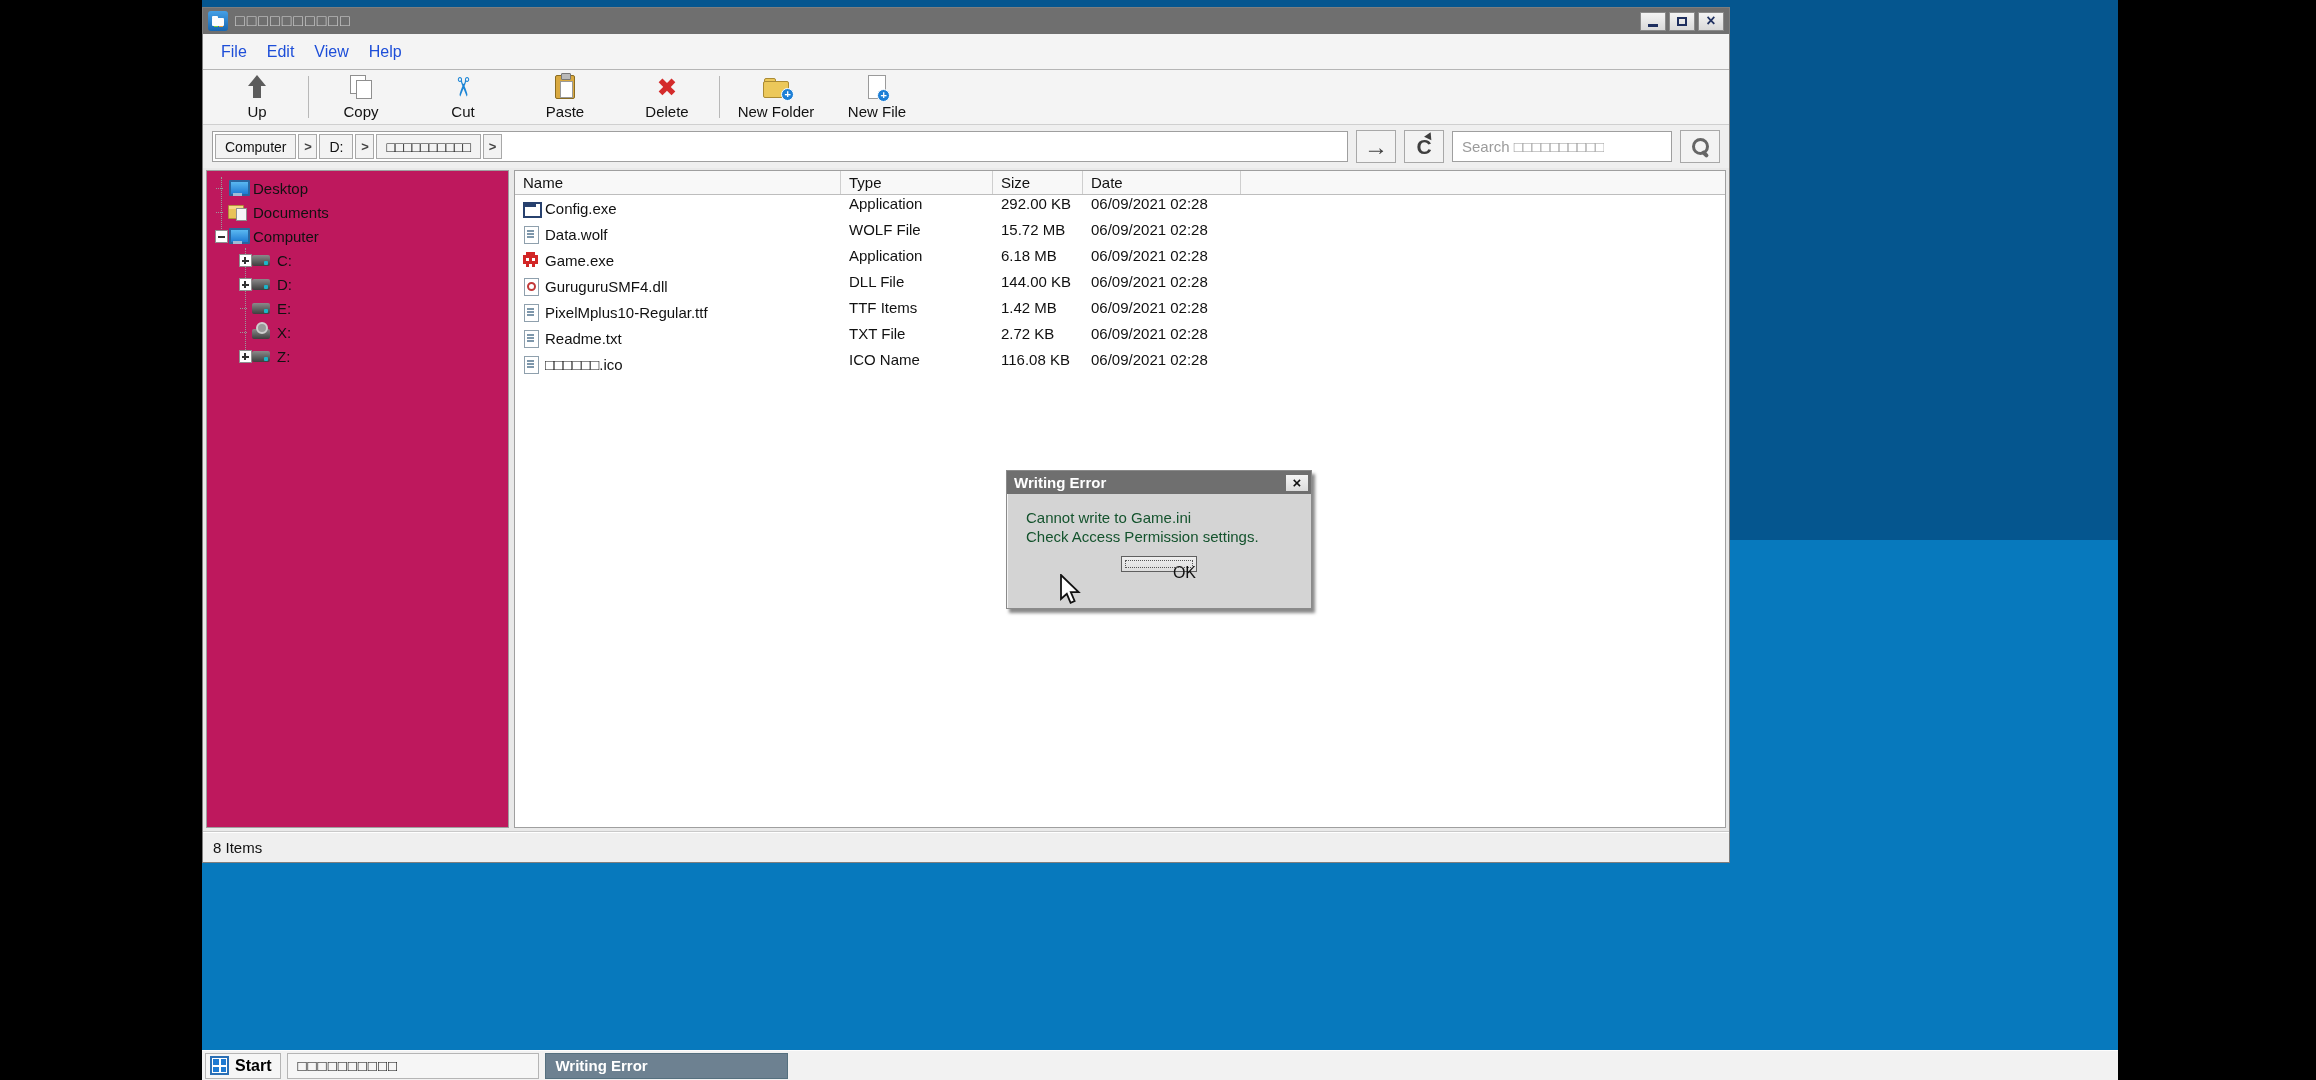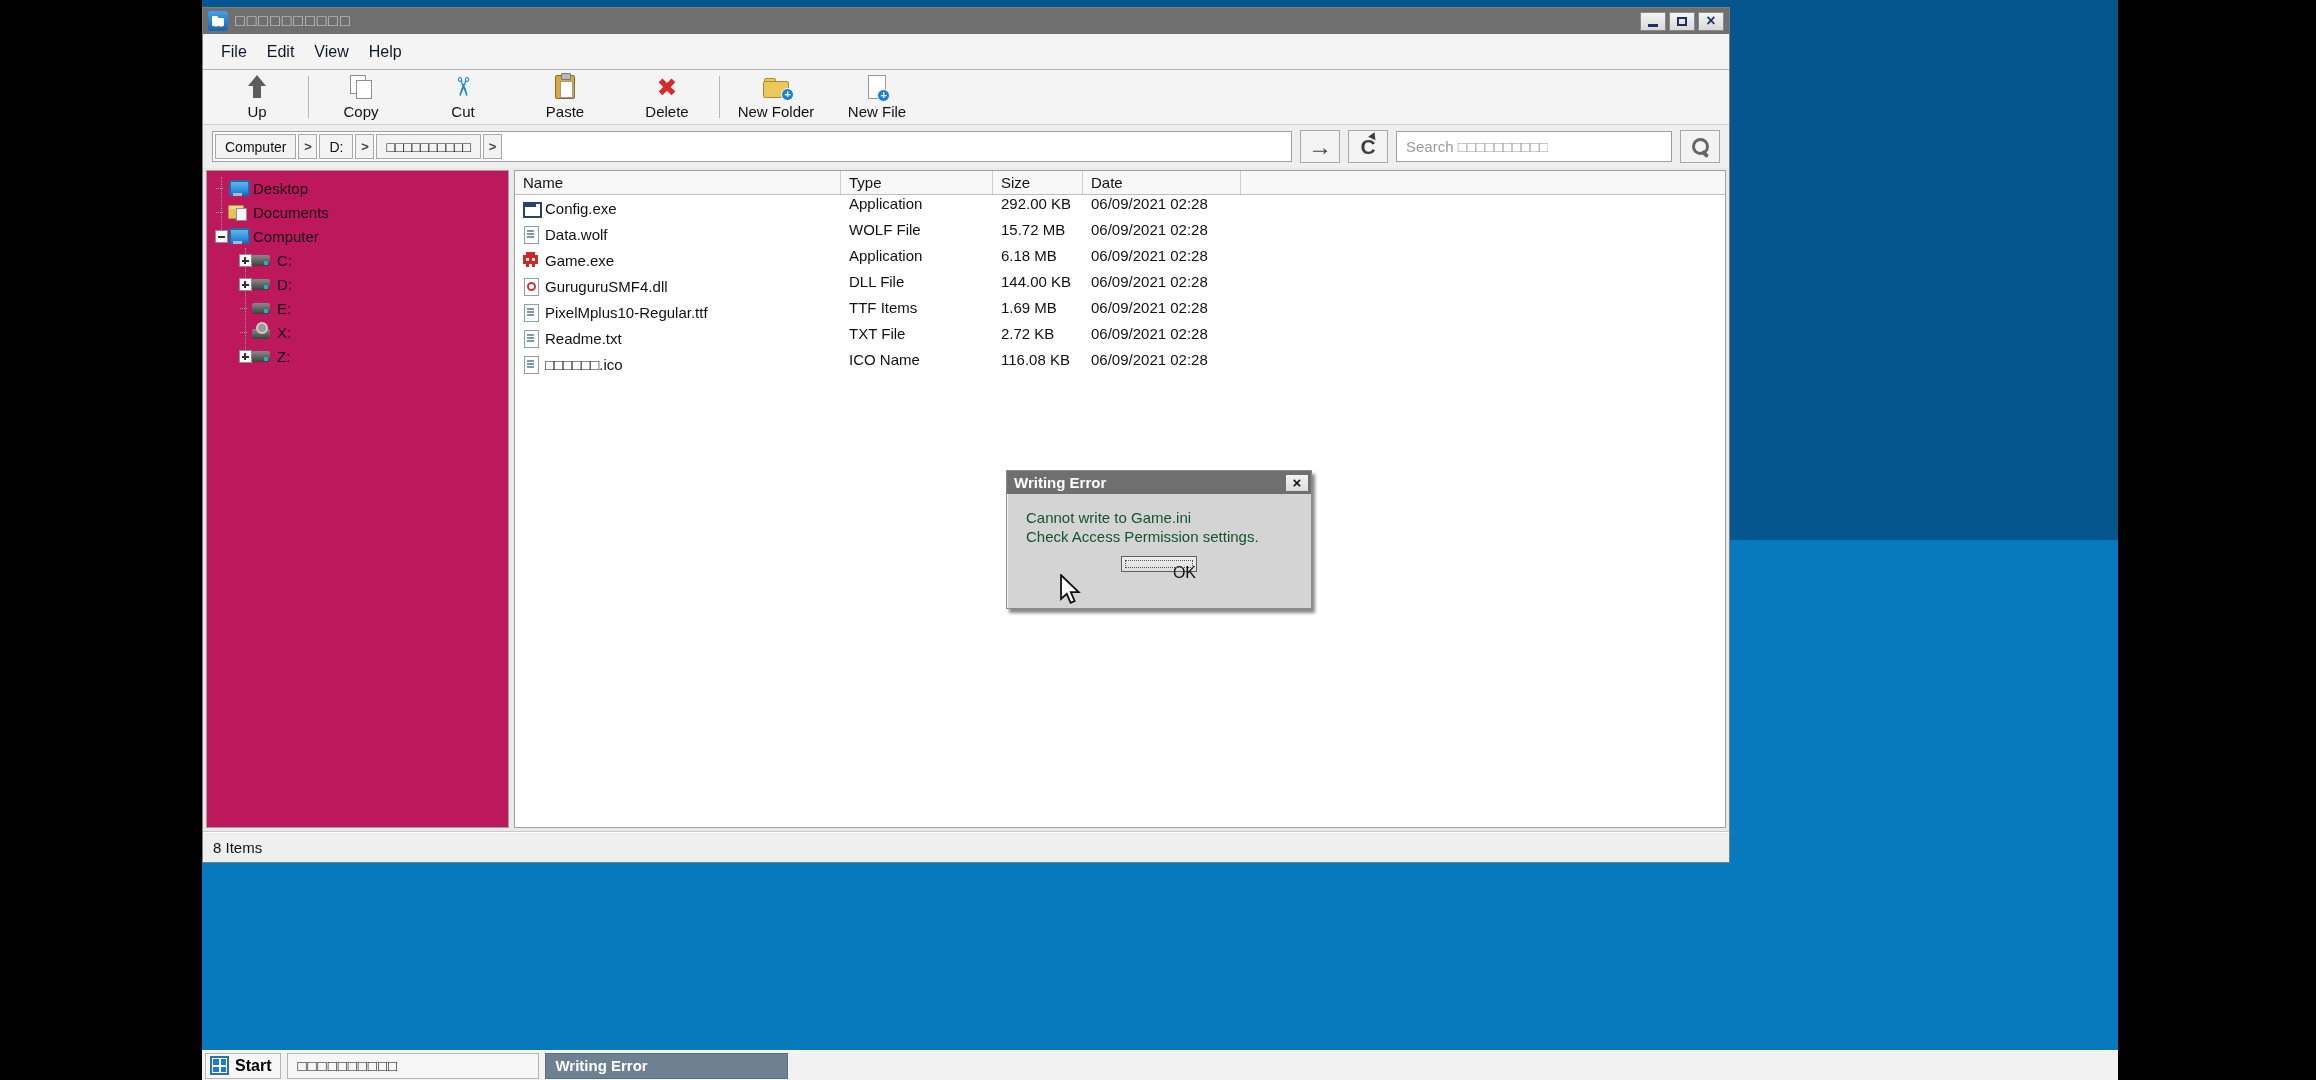--- a/index.html
+++ b/index.html
@@ -20,21 +20,21 @@
   .app-icon::after  { content:''; position:absolute; left:4px; top:5px; width:6px; height:3px; background:#fdfdfd; border-radius:1px;
                       box-shadow:1px 9px 0 -1px #7ad03a, 6px 9px 0 -1px #e9a13b; }
   .title-text { color:#d3d3d3; font-size:16px; margin-left:7px; letter-spacing:2px; }
   .winbtns { margin-left:auto; display:flex; gap:3px; }
   .winbtn { width:26px; height:19px; background:linear-gradient(#f4f4f4,#d9d9d9); border:1px solid #8a8a8a;
             display:flex; align-items:center; justify-content:center; color:#1e2f5f; font-weight:bold; font-size:16px; line-height:1; }
   .g-min { width:10px; height:3px; background:#1e2f5f; margin-top:9px; }
   .g-max { width:10px; height:9px; border:2px solid #1e2f5f; }
 
   .menubar { height:36px; background:#f4f4f4; border-bottom:1px solid #b5b5b5; display:flex; align-items:center; padding-left:8px; flex:none; }
-  .menu-item { font-size:16px; color:#0f172a; padding:3px 10px; }
+  .menu-item { font-size:16px; color:#1d4ed8; padding:3px 10px; }
 
   .toolbar { height:55px; background:#f4f4f4; border-bottom:1px solid #cfcfcf; display:flex; align-items:stretch; padding-left:4px; flex:none; }
   .tool-btn { display:flex; flex-direction:column; align-items:center; justify-content:center; gap:3px; font-size:15px; color:#111; }
   .tb-up{width:100px} .tb-std{width:102px} .tb-nf{width:110px} .tb-nfile{width:92px}
   .tool-sep { width:1px; background:#b8b8b8; margin:6px 1px; }
   .tb-icon { height:25px; display:flex; align-items:center; justify-content:center; position:relative; }
 
   .i-up { position:relative; width:22px; height:24px; }
   .i-up::before { content:''; position:absolute; left:2px; top:0; border-left:9px solid transparent; border-right:9px solid transparent; border-bottom:11px solid #5c5c5c; }
   .i-up::after  { content:''; position:absolute; left:7px; top:10px; width:8px; height:13px; background:#5c5c5c; }
@@ -54,21 +54,21 @@
   .plus-badge::before { content:'+'; display:block; color:#fff; font-size:11px; font-weight:bold; line-height:11px; text-align:center; }
 
   .addressbar { height:43px; background:#efefef; display:flex; align-items:center; padding:0 9px; gap:8px; flex:none; }
   .path-field { flex:1; height:31px; background:#fff; border:1px solid #9f9f9f; display:flex; align-items:center; padding:2px; gap:2px; }
   .crumb { height:25px; border:1px solid #a8a8a8; background:#f3f3f3; padding:0 9px; font-size:14px; color:#111; display:flex; align-items:center; }
   .crumb-chev { height:25px; width:19px; border:1px solid #a8a8a8; background:#f3f3f3; font-size:13px; font-weight:bold; color:#444; display:flex; align-items:center; justify-content:center; }
   .addr-btn { width:40px; height:33px; border:1px solid #a8a8a8; background:#f3f3f3; display:flex; align-items:center; justify-content:center; }
   .i-go { font-size:24px; font-weight:bold; color:#3f3f3f; line-height:1; }
   .i-refresh { position:relative; font-size:21px; font-weight:bold; color:#3f3f3f; line-height:1; }
   .i-refresh::after { content:''; position:absolute; right:-4px; top:-1px; border:4px solid transparent; border-left:7px solid #3f3f3f; transform:rotate(55deg); }
-  .search-field { width:276px; height:31px; background:#fff; border:1px solid #9f9f9f; display:flex; align-items:center; padding:0 9px; }
+  .search-field { width:220px; height:31px; background:#fff; border:1px solid #9f9f9f; display:flex; align-items:center; padding:0 9px; }
   .search-ph { color:#9b9b9b; font-size:15px; white-space:nowrap; overflow:hidden; }
   .i-mag { position:relative; width:20px; height:20px; }
   .i-mag::before { content:''; position:absolute; left:2px; top:1px; width:11px; height:11px; border:3px solid #666; border-radius:50%; }
   .i-mag::after  { content:''; position:absolute; left:13px; top:13px; width:4px; height:8px; background:#666; transform:rotate(-45deg); border-radius:2px; }
 
   .content { flex:1; min-height:0; display:flex; gap:5px; padding:2px 3px 3px; background:#e9e9e9; }
   .tree-panel { width:303px; background:#be185d; border:1px solid #9f9f9f; padding-top:5px; position:relative; flex:none; }
   .tree-vline-root { position:absolute; left:14px; top:6px; height:58px; border-left:1px dotted #9a9a9a; }
   .tree-vline-kids { position:absolute; left:38px; top:77px; height:108px; border-left:1px dotted #9a9a9a; }
   .tree-row { display:flex; align-items:center; height:24px; font-size:15px; color:#111; }
@@ -357,21 +357,21 @@
           <span class="cell c-type">DLL File</span>
           <span class="cell c-size">144.00 KB</span>
           <span class="cell c-date">06/09/2021 02:28</span>
         </div>
         <div class="list-row">
           <span class="cell c-name name-cell">
               <span class="f-ico f-page"></span>
               <span>PixelMplus10-Regular.ttf</span>
             </span>
           <span class="cell c-type">TTF Items</span>
-          <span class="cell c-size">1.69 MB</span>
+          <span class="cell c-size">1.42 MB</span>
           <span class="cell c-date">06/09/2021 02:28</span>
         </div>
         <div class="list-row">
           <span class="cell c-name name-cell">
               <span class="f-ico f-page"></span>
               <span>Readme.txt</span>
             </span>
           <span class="cell c-type">TXT File</span>
           <span class="cell c-size">2.72 KB</span>
           <span class="cell c-date">06/09/2021 02:28</span>

